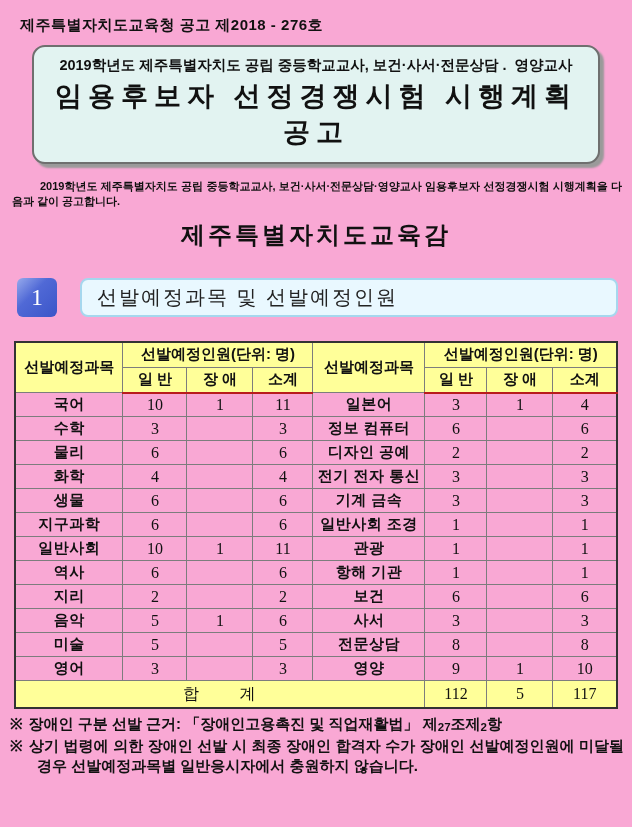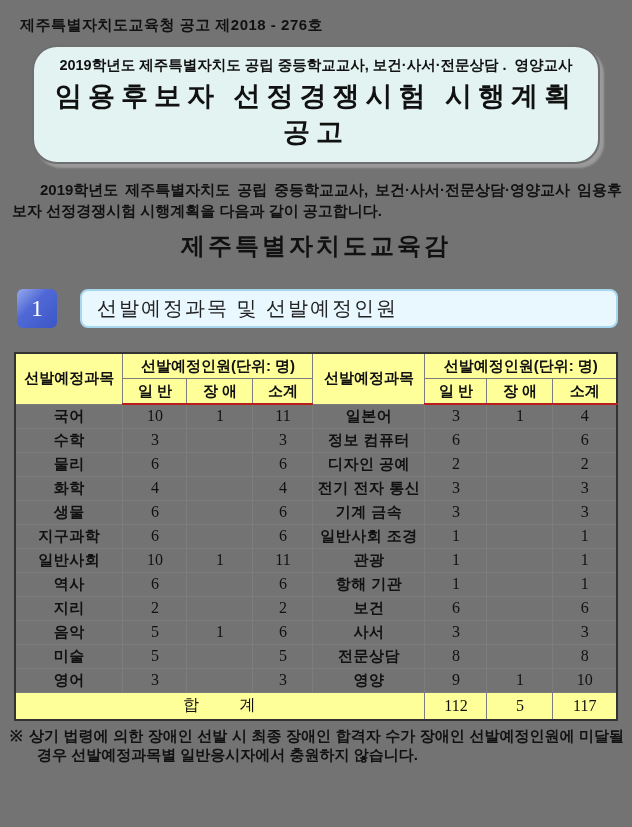--- a/index.html
+++ b/index.html
@@ -1,33 +1,33 @@
 <!DOCTYPE html>
 <html><head>
 <meta charset="utf-8">
 <style>
   html,body{margin:0;padding:0;background:#fff;}
   .page{
-    position:relative;width:632px;height:827px;overflow:hidden;background:#737373;
+    position:relative;width:632px;height:827px;overflow:hidden;background:#f9a8d4;
     font-family:"Liberation Sans",sans-serif;color:#111;
   }
   
   .notice-no{margin:16px 0 0 20px;font-size:15px;font-weight:700;letter-spacing:.5px;}
   
   .title-box{
     margin:10px auto 0;width:568px;box-sizing:border-box;
-    background:#e2f3f1;border:2px solid #6f6f6f;border-radius:25px;
+    background:#e2f3f1;border:2px solid #6f6f6f;border-radius:13px;
     box-shadow:4px 4px 2px #9a9a9a;
     padding:9px 6px 12px 6px;text-align:center;
   }
   .tb1{font-size:14.5px;font-weight:700;white-space:pre;letter-spacing:0;}
   .tb2{margin-top:3px;font-size:27px;font-weight:700;letter-spacing:6px;}
   
   .body-par{
-    margin:15px 10px 0 12px;font-size:15px;font-weight:700;line-height:1.4;
+    margin:15px 10px 0 12px;font-size:11px;font-weight:700;line-height:1.4;
     text-align:justify;text-indent:28px;word-break:break-all;
   }
   .date-line{
     margin-top:15px;text-align:center;font-size:16.5px;font-weight:700;white-space:pre;
     font-family:"Liberation Serif",serif;
   }
   .signature{margin-top:9px;text-align:center;font-size:24px;font-weight:700;letter-spacing:3px;}
   
   .section-header{margin:27px 14px 0 17px;display:flex;align-items:stretch;height:39px;}
   .sec-num{
@@ -239,18 +239,21 @@
         <td class="total-label" colspan="5">합      계</td>
         <td class="num">112</td>
         <td class="num">5</td>
         <td class="num">117</td>
       </tr>
     </tbody>
   </table>
 
   <div class="footnotes">
     <div class="fn">
+      <span class="fn-marker">※</span><span>장애인 구분 선발 근거: 「장애인고용촉진 및 직업재활법」 제</span><span class="sub">27</span><span>조제</span><span class="sub">2</span><span>항</span>
+    </div>
+    <div class="fn">
       <span class="fn-marker">※</span><span>상기 법령에 의한 장애인 선발 시 최종 장애인 합격자 수가 장애인 선발예정인원에 미달될 경우 선발예정과목별 일반응시자에서 충원하지 않습니다.</span>
     </div>
 
   </div>
 
 </div>
 
 </body></html>

